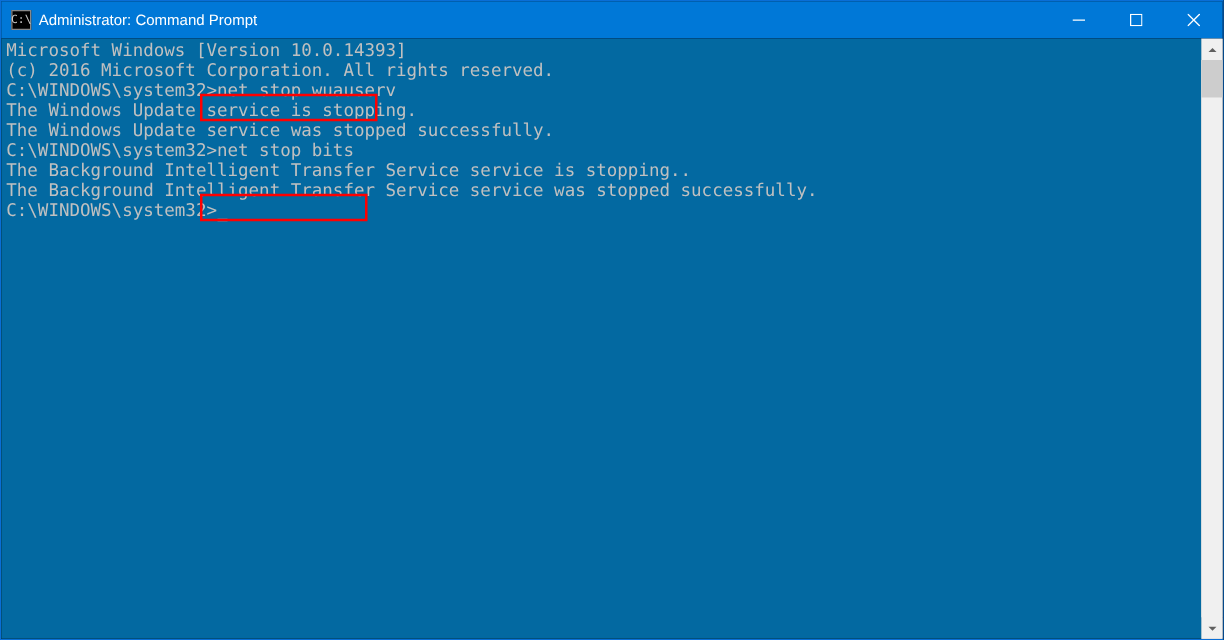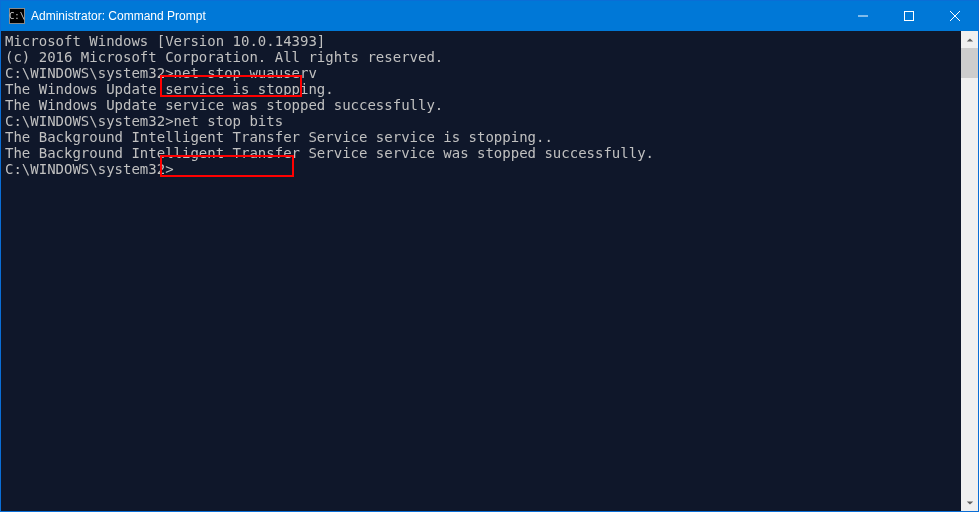--- a/index.html
+++ b/index.html
@@ -57,21 +57,21 @@
       color: #fff;
     }
     .titlebar-btn svg { width: 10px; height: 10px; stroke: #fff; stroke-width: 1; fill: none; }
     .content-wrap {
       flex: 1;
       display: flex;
       background: #000;
     }
     .terminal {
       flex: 1;
-      background: #0f172a;
+      background: #0369a1;
       color: #c0c0c0;
       font-family: Consolas, "Lucida Console", monospace;
       font-size: 14px;
       line-height: 16px;
       padding: 2px 0 0 4px;
       white-space: pre;
       overflow: hidden;
       position: relative;
     }
     .scrollbar {

